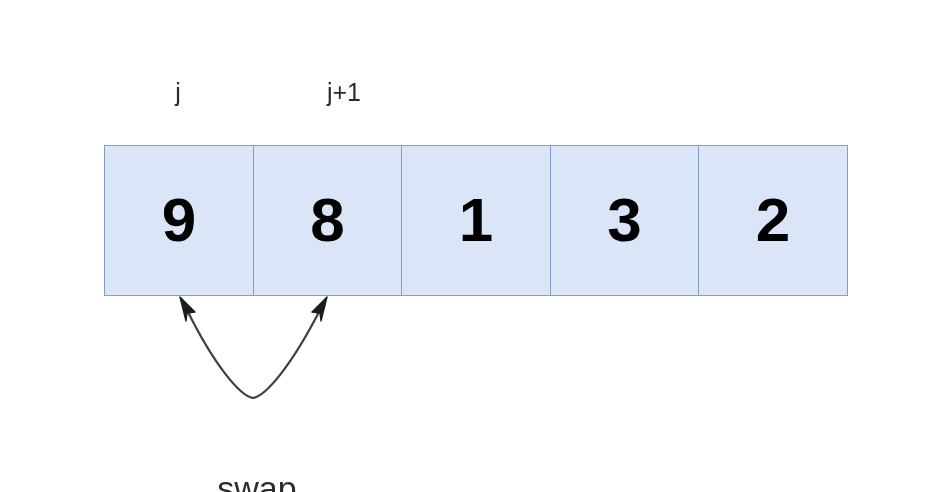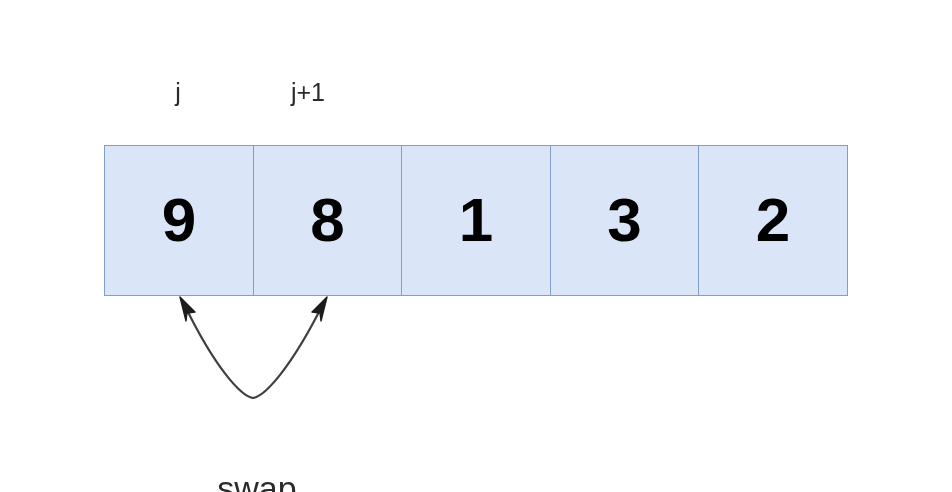--- a/index.html
+++ b/index.html
@@ -32,21 +32,21 @@
     font-family: "Liberation Sans", sans-serif;
     font-size: 25px;
     font-weight: 400;
     color: #2b2b2b;
     line-height: 1;
     white-space: nowrap;
     text-align: center;
     transform: translateX(-50%);
   }
   #label-j     { left: 178px; top: 80px; }
-  #label-jplus { left: 308px; top: 80px; }
+  #label-jplus { left: 344px; top: 80px; }
 
   
   #array-row {
     position: absolute;
     left: 104px;
     top: 145px;
     width: 750px;
     height: 151px;
     display: flex;
     box-sizing: border-box;

